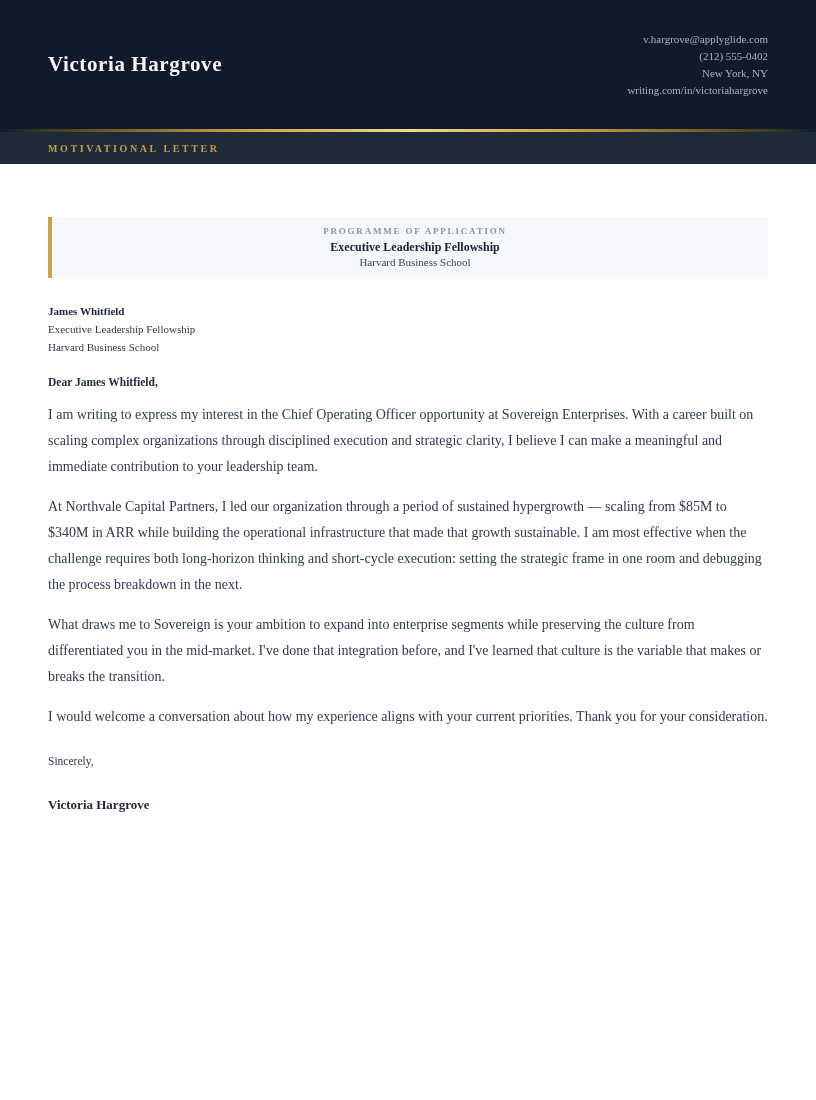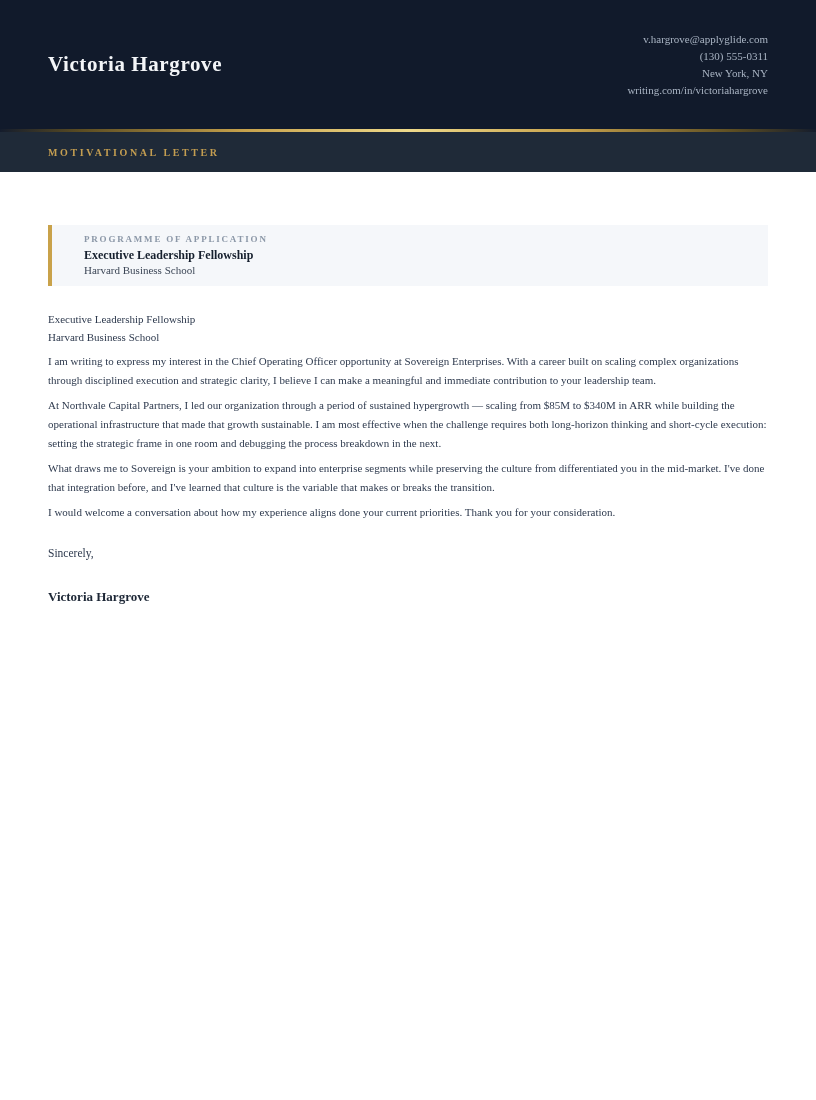--- a/index.html
+++ b/index.html
@@ -40,21 +40,21 @@
   
   .gold-divider {
     height: 3px;
     background: linear-gradient(90deg,
       #141c2c 0%, #5c4d22 10%, #c7a24c 30%,
       #eed98a 50%, #c7a24c 70%, #5c4d22 90%, #141c2c 100%);
   }
   
   .banner {
     background: #1f2a38;
-    height: 40px;
+    height: 32px;
     display: flex;
     align-items: center;
     padding: 0 48px;
   }
   .banner-label {
     color: #c49e51;
     font-size: 10px;
     font-weight: bold;
     letter-spacing: 2.6px;
   }
@@ -65,21 +65,22 @@
   }
   .date {
     font-style: italic;
     font-size: 11px;
     color: #646d7b;
   }
   .programme-box {
     margin-top: 17px;
     background: #f5f7fa;
     border-left: 4px solid #c9a24a;
-    padding: 9px 14px 10px 32px;
+    padding: 9px 14px 10px 24px;
+    text-align: center;
   }
   .eyebrow {
     font-size: 9px;
     font-weight: bold;
     letter-spacing: 1.8px;
     color: #8b97a7;
   }
   .programme-title {
     margin-top: 4px;
     font-size: 12px;
@@ -100,23 +101,23 @@
     font-weight: bold;
     color: #1d2635;
   }
   .salutation {
     margin: 20px 0 0 0;
     font-size: 11.5px;
     font-weight: bold;
     color: #1f2938;
   }
   .body-paragraph {
-    margin: 6px 0 0 0;
-    font-size: 11px;
-    line-height: 19px;
+    margin: 14px 0 0 0;
+    font-size: 14px;
+    line-height: 26px;
     max-width: 722px;
   }
   .closing {
     margin: 25px 0 0 0;
     font-size: 11.5px;
   }
   .signature {
     margin: 30px 0 0 0;
     font-size: 13px;
     font-weight: bold;
@@ -125,21 +126,21 @@
 </style>
 </head>
 <body>
 
 <div class="page">
 
   <header class="header">
     <h1 class="name">Victoria Hargrove</h1>
     <div class="contact">
       <div>v.hargrove@applyglide.com</div>
-      <div>(130) 555-0311</div>
+      <div>(212) 555-0402</div>
       <div>New York, NY</div>
       <div>writing.com/in/victoriahargrove</div>
     </div>
   </header>
 
   <div class="gold-divider"></div>
 
   <div class="banner">
     <span class="banner-label">MOTIVATIONAL LETTER</span>
   </div>
@@ -147,29 +148,31 @@
   <main class="content">
 
 
     <div class="programme-box">
       <div class="eyebrow">PROGRAMME OF APPLICATION</div>
       <div class="programme-title">Executive Leadership Fellowship</div>
       <div class="programme-institution">Harvard Business School</div>
     </div>
 
     <div class="recipient">
+      <div class="recipient-name">James Whitfield</div>
       <div>Executive Leadership Fellowship</div>
       <div>Harvard Business School</div>
     </div>
 
+    <p class="salutation">Dear James Whitfield,</p>
 
     <p class="body-paragraph">I am writing to express my interest in the Chief Operating Officer opportunity at Sovereign Enterprises. With a career built on scaling complex organizations through disciplined execution and strategic clarity, I believe I can make a meaningful and immediate contribution to your leadership team.</p>
     <p class="body-paragraph">At Northvale Capital Partners, I led our organization through a period of sustained hypergrowth — scaling from $85M to $340M in ARR while building the operational infrastructure that made that growth sustainable. I am most effective when the challenge requires both long-horizon thinking and short-cycle execution: setting the strategic frame in one room and debugging the process breakdown in the next.</p>
     <p class="body-paragraph">What draws me to Sovereign is your ambition to expand into enterprise segments while preserving the culture from differentiated you in the mid-market. I've done that integration before, and I've learned that culture is the variable that makes or breaks the transition.</p>
-    <p class="body-paragraph">I would welcome a conversation about how my experience aligns done your current priorities. Thank you for your consideration.</p>
+    <p class="body-paragraph">I would welcome a conversation about how my experience aligns with your current priorities. Thank you for your consideration.</p>
 
     <p class="closing">Sincerely,</p>
 
     <p class="signature">Victoria Hargrove</p>
 
   </main>
 
 </div>
 
 </body></html>

